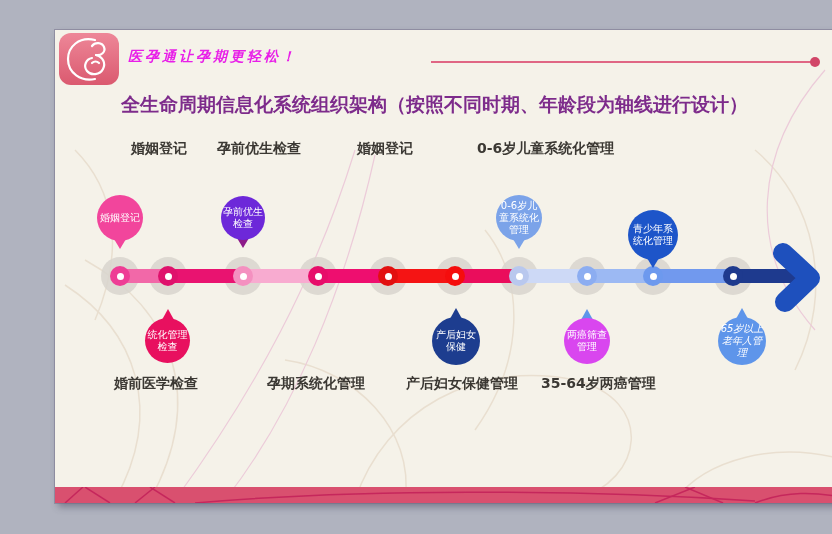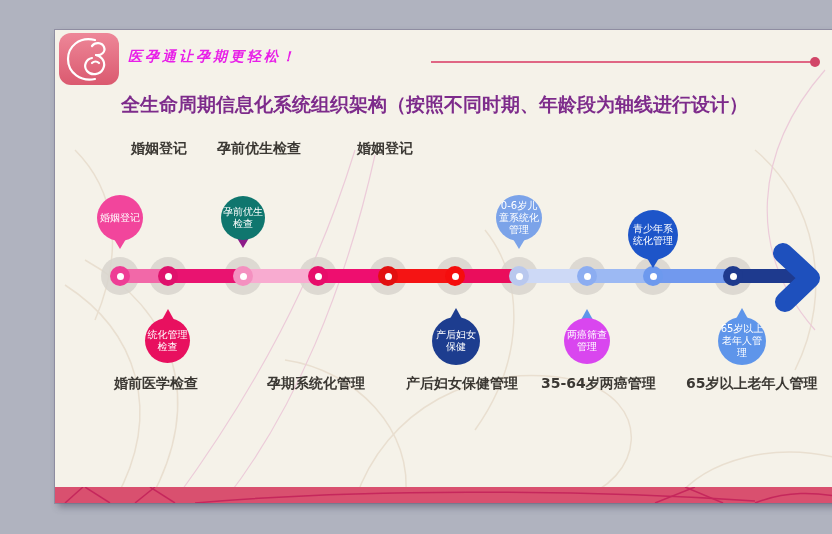--- a/index.html
+++ b/index.html
@@ -82,20 +82,21 @@
     </div>
     <div class="slogan" style="color: rgb(232, 30, 232);">医孕通让孕期更轻松！</div>
     <div class="rule" style="background: rgb(224, 102, 132);"></div>
     <div class="rule-dot" style="background: rgb(209, 70, 104);"></div>
 
     <div class="title" style="color: rgb(125, 43, 139);">全生命周期信息化系统组织架构（按照不同时期、年龄段为轴线进行设计）</div>
 
     <div class="lbl" style="left:76px;top:109px;">婚姻登记</div>
     <div class="lbl" style="left:162px;top:109px;">孕前优生检查</div>
     <div class="lbl" style="left:302px;top:109px;">婚姻登记</div>
+    <div class="lbl" style="left:422px;top:109px;">0-6岁儿童系统化管理</div>
 
     <div class="halo" style="left:46px;top:227px;"></div>
     <div class="halo" style="left:94px;top:227px;"></div>
     <div class="halo" style="left:169px;top:227px;"></div>
     <div class="halo" style="left:244px;top:227px;"></div>
     <div class="halo" style="left:314px;top:227px;"></div>
     <div class="halo" style="left:381px;top:227px;"></div>
     <div class="halo" style="left:445px;top:227px;"></div>
     <div class="halo" style="left:513px;top:227px;"></div>
     <div class="halo" style="left:579px;top:227px;"></div>
@@ -128,21 +129,21 @@
     <div class="node" style="left: 668px; background: rgb(30, 58, 142);"></div>
 
     <div class="balloon" style="left:42px;top:165px;width:46px;height:46px;">
       <div class="balloon-tail" style="border-top-color: rgb(242, 69, 156);"></div>
       <div class="balloon-circle" style="background: rgb(242, 69, 156);">
         <div class="pin-text">婚姻登记</div>
       </div>
     </div>
     <div class="balloon" style="left:166px;top:166px;width:44px;height:44px;">
       <div class="balloon-tail" style="border-top-color: rgb(141, 27, 137);"></div>
-      <div class="balloon-circle" style="background: #0f766e;">
+      <div class="balloon-circle" style="background: #6d28d9;">
         <div class="pin-text">孕前优生
 检查</div>
       </div>
     </div>
     <div class="balloon" style="left:441px;top:165px;width:46px;height:46px;">
       <div class="balloon-tail" style="border-top-color: rgb(123, 163, 233);"></div>
       <div class="balloon-circle" style="background: rgb(123, 163, 233);">
         <div class="pin-text">0-6岁儿
 童系统化
 管理</div>
@@ -170,34 +171,33 @@
 保健</div>
       </div>
     </div>
     <div class="drop" style="left:509px;top:288px;width:46px;height:46px;">
       <div class="drop-tail" style="border-bottom-color: rgb(94, 149, 234);"></div>
       <div class="drop-circle" style="background: #d946ef;">
         <div class="pin-text">两癌筛查
 管理</div>
       </div>
     </div>
-    <div class="drop" style="left:663px;top:287px;width:48px;height:48px;">
+    <div class="drop" style="left:663px;top:287px;width:48px;height:48px;font-style:italic;">
       <div class="drop-tail" style="border-bottom-color: rgb(94, 149, 234);"></div>
       <div class="drop-circle" style="background: rgb(94, 149, 234);">
         <div class="pin-text">65岁以上
 老年人管
 理</div>
       </div>
     </div>
 
     <div class="lbl" style="left:59px;top:344px;">婚前医学检查</div>
     <div class="lbl" style="left:351px;top:344px;">产后妇女保健管理</div>
     <div class="lbl" style="left:212px;top:344px;">孕期系统化管理</div>
     <div class="lbl" style="left:486px;top:344px;">35-64岁两癌管理</div>
-    <div class="lbl" style="left:631px;top:344px;">65岁以上老年人管理</div>
 
     <div class="band" style="background: rgb(217, 80, 111);">
       <svg width="798" height="16">
         <g fill="none" stroke-width="1.5" opacity="0.8" style="stroke: rgb(193, 29, 88);">
           <path d="M 10 16 L 28 0"></path>
             <path d="M 30 0 L 55 16"></path>
             <path d="M 80 16 L 100 0"></path>
             <path d="M 95 0 L 120 16"></path>
           <path d="M 140 16 C 300 2, 520 2, 700 14"></path>
           <path d="M 600 16 L 640 0"></path>

